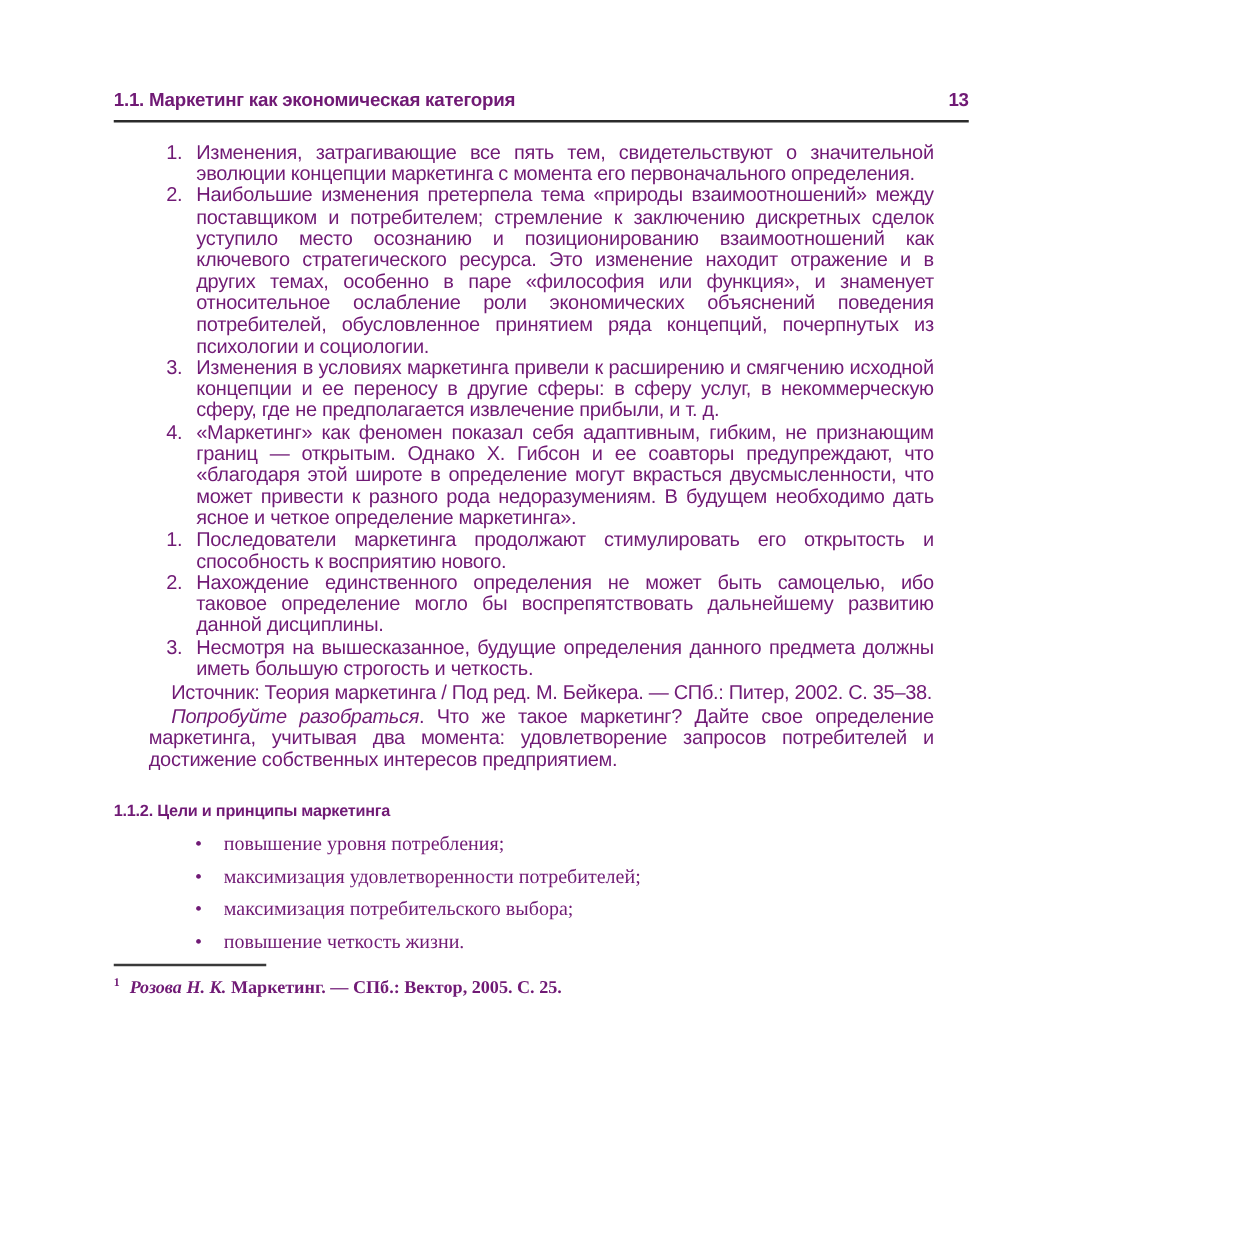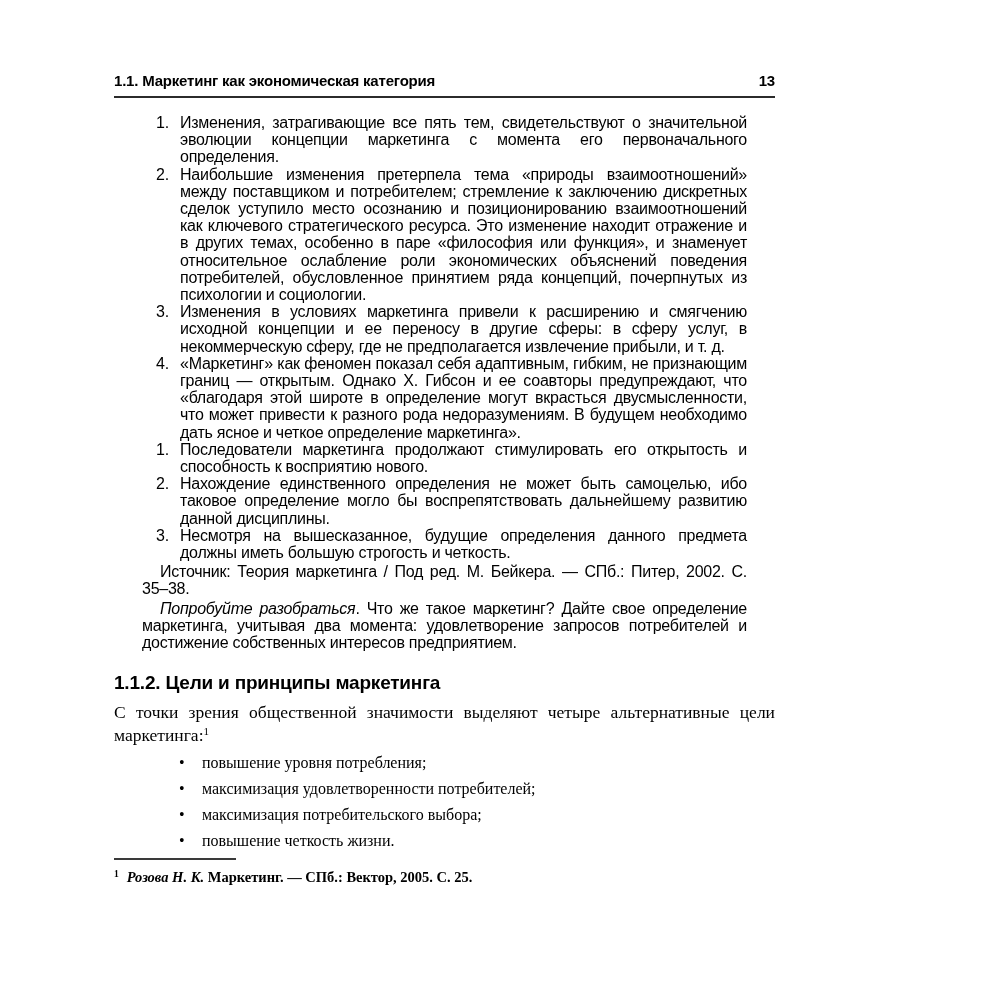--- a/index.html
+++ b/index.html
@@ -2,22 +2,22 @@
 <html><head>
 <meta charset="utf-8">
 <style>
   * { margin: 0; padding: 0; box-sizing: border-box; }
   html, body { background: #ffffff; }
   .page {
     position: relative;
     width: 1000px;
     height: 1000px;
     background: #ffffff;
-    color: #000000;
-    padding: 72px 225px 0 114px;
+    color: #701a75;
+    padding: 72px 225px 0 91px;
     overflow: hidden;
     font-family: "Liberation Sans", sans-serif;
   }
 
   
   .running-head {
     display: flex;
     justify-content: space-between;
     align-items: baseline;
     font-weight: bold;
@@ -47,21 +47,21 @@
     position: absolute;
     left: 14px;
     top: 0;
   }
   .excerpt p { text-indent: 18px; margin-top: 2px; }
 
   
   .section-heading {
     margin-top: 20px;
     font-weight: bold;
-    font-size: 19px;
+    font-size: 13px;
     line-height: 23px;
     letter-spacing: -0.2px;
   }
   .serif { font-family: "Liberation Serif", serif; }
   .intro {
     margin-top: 7px;
     font-size: 17.5px;
     line-height: 23px;
     text-align: justify;
   }
@@ -124,21 +124,20 @@
       <li>Последователи маркетинга продолжают стимулировать его открытость и способность к восприятию нового.</li>
       <li>Нахождение единственного определения не может быть самоцелью, ибо таковое определение могло бы воспрепятствовать дальнейшему развитию данной дисциплины.</li>
       <li>Несмотря на вышесказанное, будущие определения данного предмета должны иметь большую строгость и четкость.</li>
     </ol>
     <p>Источник: Теория маркетинга / Под ред. М. Бейкера. — СПб.: Питер, 2002. С. 35–38.</p>
     <p><em>Попробуйте разобраться</em><span>. Что же такое маркетинг? Дайте свое определение маркетинга, учитывая два момента: удовлетворение запросов потребителей и достижение собственных интересов предприятием.</span></p>
   </section>
 
   <h2 class="section-heading">1.1.2. Цели и принципы маркетинга</h2>
 
-  <p class="intro serif"><span>С точки зрения общественной значимости выделяют четыре альтернативные цели маркетинга:</span><sup class="fn-ref">1</sup></p>
 
   <ul class="goals serif">
     <li>повышение уровня потребления;</li>
     <li>максимизация удовлетворенности потребителей;</li>
     <li>максимизация потребительского выбора;</li>
     <li>повышение четкость жизни.</li>
   </ul>
 
   <div class="footnote">
     <div class="footnote-rule"></div>

